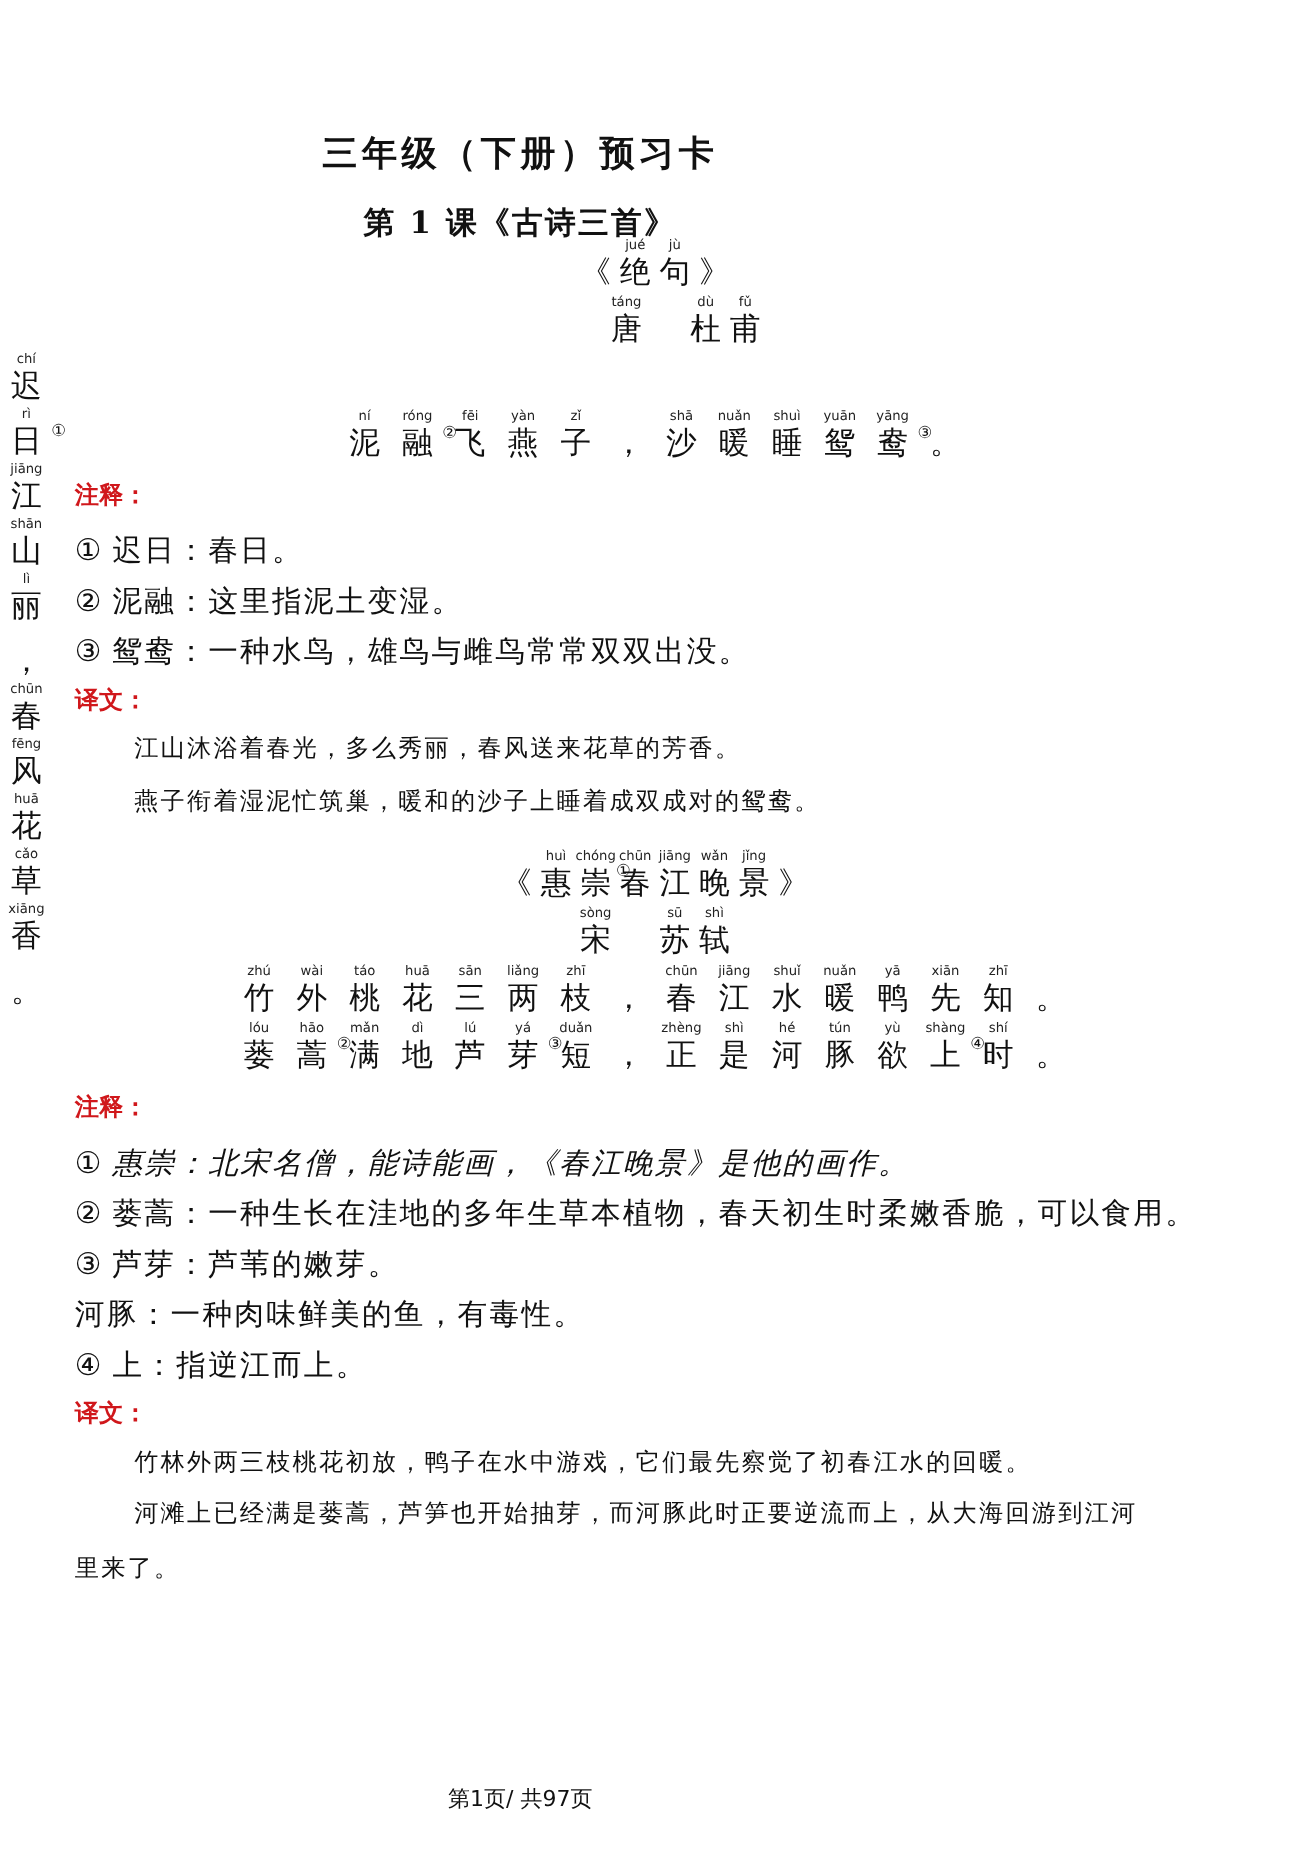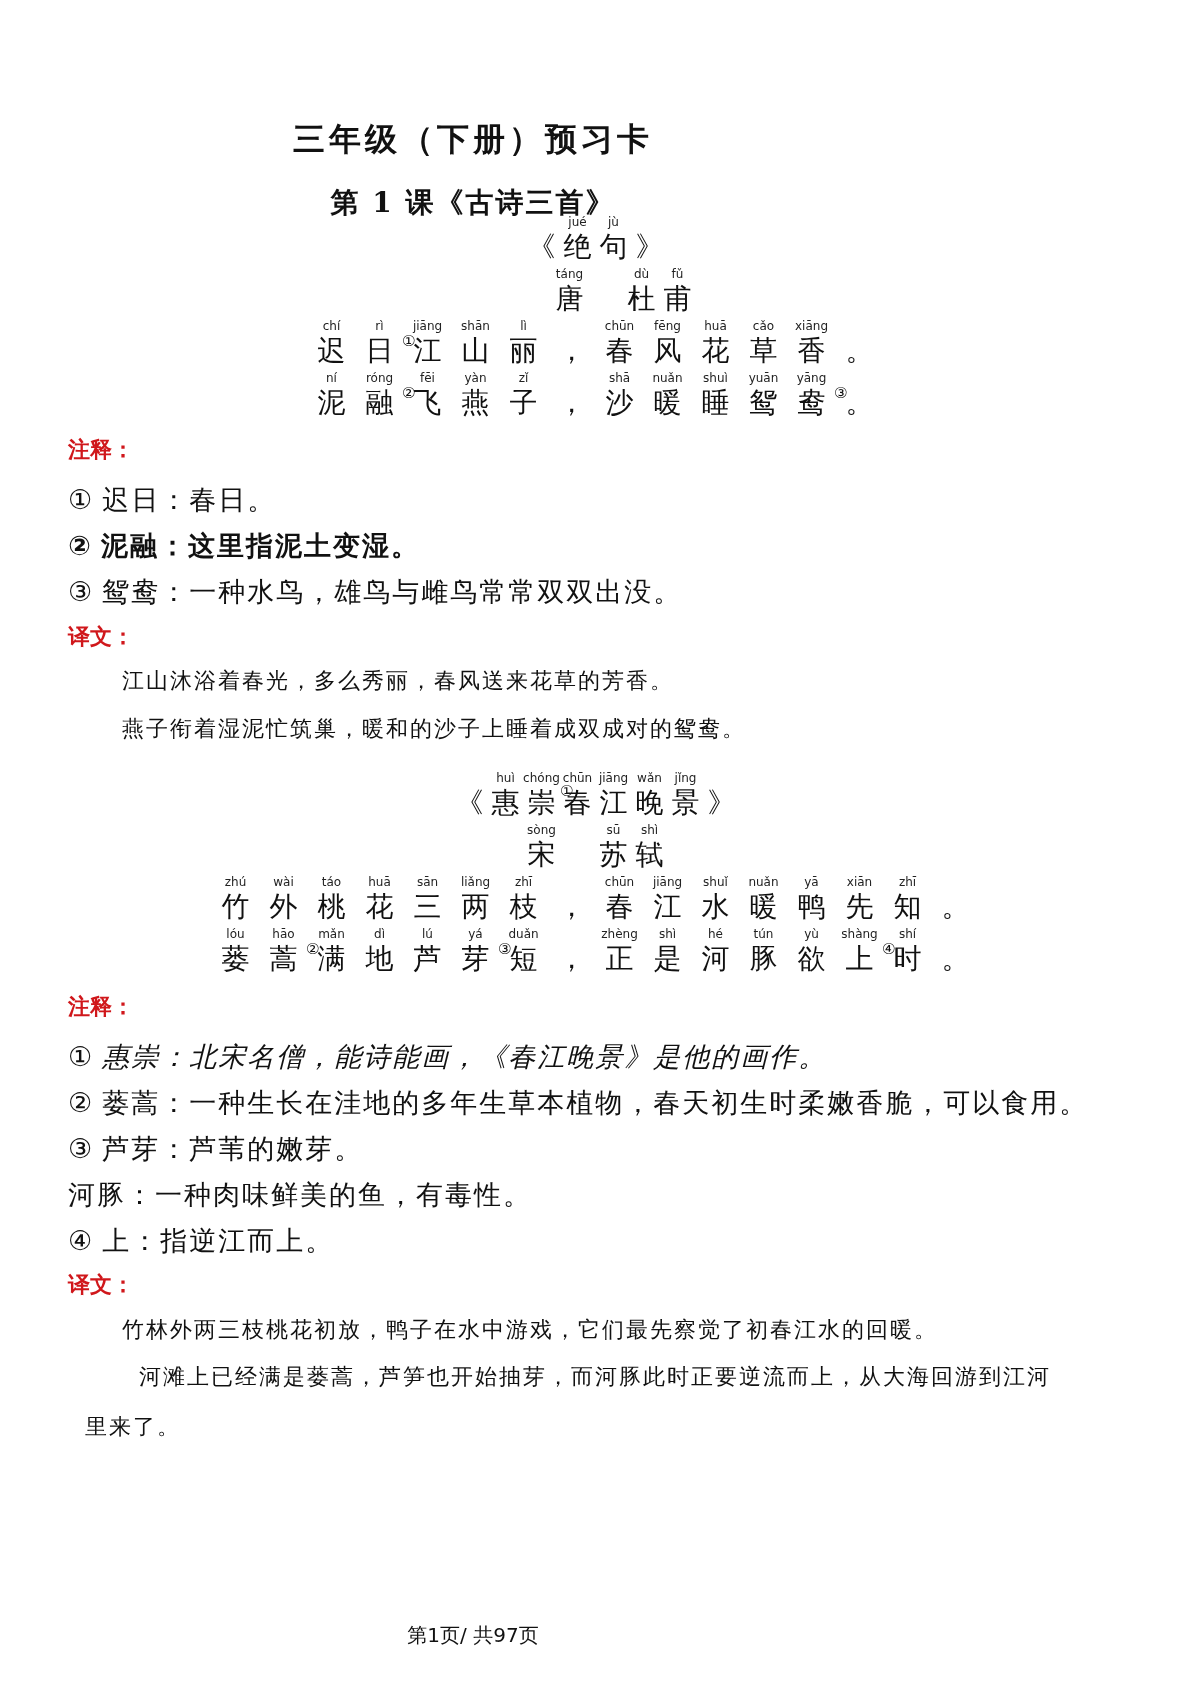--- a/index.html
+++ b/index.html
@@ -61,21 +61,21 @@
     </span>
     <span class="cell title-cell">
       <span class="py">dù</span>
       <span class="hz">杜</span>
     </span>
     <span class="cell title-cell">
       <span class="py">fǔ</span>
       <span class="hz">甫</span>
     </span>
   </div>
-<div class="row" style="top:318px;">
+<div class="row" style="top:318px;flex-direction:column;">
     <span class="cell poem-cell">
       <span class="py">chí</span>
       <span class="hz">迟</span>
     </span>
     <span class="cell poem-cell">
       <span class="py">rì</span>
       <span class="hz">日</span>
       <span class="sup ">①</span>
     </span>
     <span class="cell poem-cell">
@@ -167,21 +167,21 @@
       <span class="sup ">③</span>
     </span>
     <span class="cell poem-cell">
       <span class="py"></span>
       <span class="hz">。</span>
     </span>
   </div>
 
 <div class="abs red-label" style="top:435px;">注释：</div>
 <div class="abs note" style="top:482px;"><span class="num">①</span><span>迟日：春日。</span></div>
-<div class="abs note" style="top:528px;font-weight:bold;"><span class="num">②</span><span>泥融：这里指泥土变湿。</span></div>
+<div class="abs note" style="top:528px;"><span class="num">②</span><span>泥融：这里指泥土变湿。</span></div>
 <div class="abs note" style="top:574px;"><span class="num">③</span><span>鸳鸯：一种水鸟，雄鸟与雌鸟常常双双出没。</span></div>
 
 <div class="abs red-label" style="top:622px;">译文：</div>
 <div class="abs trans" style="top:656px;">江山沐浴着春光，多么秀丽，春风送来花草的芳香。</div>
 <div class="abs trans" style="top:704px;">燕子衔着湿泥忙筑巢，暖和的沙子上睡着成双成对的鸳鸯。</div>
 
 <div class="row" style="top:770px;">
     <span class="cell title-cell">
       <span class="py"></span>
       <span class="hz">《</span>
@@ -372,15 +372,15 @@
 
 <div class="abs red-label" style="top:992px;">注释：</div>
 <div class="abs note" style="top:1039px;font-style:italic;"><span class="num">①</span><span>惠崇：北宋名僧，能诗能画，《春江晚景》是他的画作。</span></div>
 <div class="abs note" style="top:1085px;"><span class="num">②</span><span>蒌蒿：一种生长在洼地的多年生草本植物，春天初生时柔嫩香脆，可以食用。</span></div>
 <div class="abs note" style="top:1131px;"><span class="num">③</span><span>芦芽：芦苇的嫩芽。</span></div>
 <div class="abs note" style="top:1177px;"><span>河豚：一种肉味鲜美的鱼，有毒性。</span></div>
 <div class="abs note" style="top:1223px;"><span class="num">④</span><span>上：指逆江而上。</span></div>
 
 <div class="abs red-label" style="top:1270px;">译文：</div>
 <div class="abs trans" style="top:1305px;">竹林外两三枝桃花初放，鸭子在水中游戏，它们最先察觉了初春江水的回暖。</div>
-<div class="abs trans" style="top:1352px;margin-left:17px;">河滩上已经满是蒌蒿，芦笋也开始抽芽，而河豚此时正要逆流而上，从大海回游到江河里来了。</div>
+<div class="abs trans" style="top:1352px;">河滩上已经满是蒌蒿，芦笋也开始抽芽，而河豚此时正要逆流而上，从大海回游到江河里来了。</div>
 
 <div class="abs center footer">第1页/ 共97页</div>
 
 </body></html>

